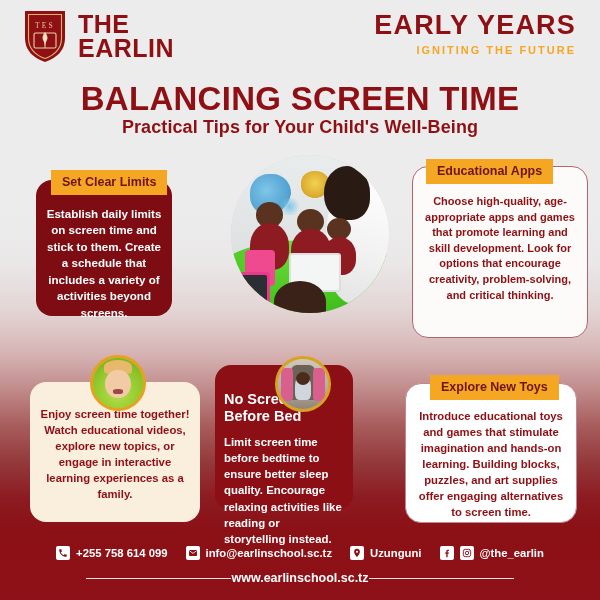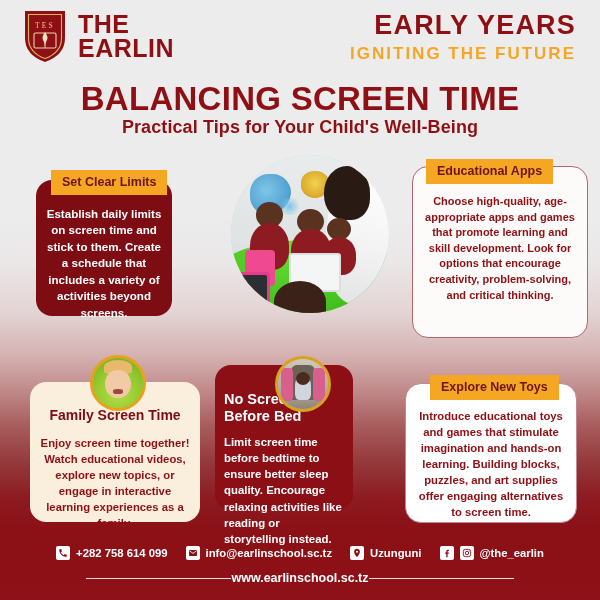--- a/index.html
+++ b/index.html
@@ -31,21 +31,21 @@
   .shield{width:46px;height:56px;position:relative;}
   .brandtext{line-height:0.92;}
   .brandtext .l1,.brandtext .l2{
     color:#8f1014;font-weight:bold;letter-spacing:0.5px;
     font-size:25px;display:block;
   }
   .brandtext .l2{margin-top:1px;}
 
   .ey-wrap{position:absolute;right:24px;top:12px;text-align:right;}
   .ey-title{color:#8f1014;font-weight:bold;font-size:27px;letter-spacing:1.2px;line-height:1;}
-  .ey-sub{color:#f5a623;font-weight:bold;font-size:17px;letter-spacing:2.0px;margin-top:5px;}
+  .ey-sub{color:#f5a623;font-weight:bold;font-size:11px;letter-spacing:2.0px;margin-top:5px;}
 
   
   .main-title{
     position:absolute;top:79px;left:0;width:600px;text-align:center;
     color:#8f1014;font-weight:bold;font-size:34px;letter-spacing:0.3px;
     transform:scaleX(0.97);
   }
   .sub-title{
     position:absolute;top:117px;left:0;width:600px;text-align:center;
     color:#8f1014;font-weight:bold;font-size:18px;letter-spacing:0.1px;
@@ -226,21 +226,20 @@
     <span>Choose high-quality, age-appropriate apps and games that promote learning and skill development. Look for options that encourage creativity, problem-solving, and critical thinking.</span>
   </div>
 
   <div class="avatar av-family">
     <div class="av-f-bg"></div>
       <div class="av-f-hair"></div>
     <div class="av-f-face"></div>
       <div class="av-f-mouth"></div>
   </div>
   <div class="card card-family">
-    <div class="ctitle">Family Screen Time</div>
     <div>Enjoy screen time together! Watch educational videos, explore new topics, or engage in interactive learning experiences as a family.</div>
   </div>
 
   <div class="avatar av-bed">
     <div class="av-b-bg"></div>
       <div class="av-b-door"></div>
     <div class="av-b-pl"></div>
       <div class="av-b-pr"></div>
     <div class="av-b-kid"></div>
       <div class="av-b-head"></div>
@@ -260,21 +259,21 @@
 
   <div class="footer">
     <div class="contact-row">
 
       <div class="citem">
         <span class="ico">
           <svg width="10" height="10" viewBox="0 0 24 24" fill="#8c0f16">
             <path d="M6.6 10.8c1.4 2.8 3.8 5.1 6.6 6.6l2.2-2.2c.3-.3.7-.4 1-.2 1.2.4 2.4.6 3.6.6.6 0 1 .4 1 1V20c0 .6-.4 1-1 1C10.6 21 3 13.4 3 4c0-.6.4-1 1-1h3.5c.6 0 1 .4 1 1 0 1.3.2 2.5.6 3.6.1.4 0 .8-.2 1.1l-2.3 2.1z"></path>
           </svg>
         </span>
-        <span>+282 758 614 099</span>
+        <span>+255 758 614 099</span>
       </div>
 
       <div class="citem">
         <span class="ico">
           <svg width="10" height="10" viewBox="0 0 24 24" fill="none" stroke="#8c0f16" stroke-width="2.4">
             <rect x="2.5" y="5" width="19" height="14" rx="1.5" fill="#8c0f16" stroke="none"></rect>
             <path d="M3.5 6.5L12 13l8.5-6.5" stroke="#ffffff" stroke-width="2"></path>
           </svg>
         </span>
         <span>info@earlinschool.sc.tz</span>

